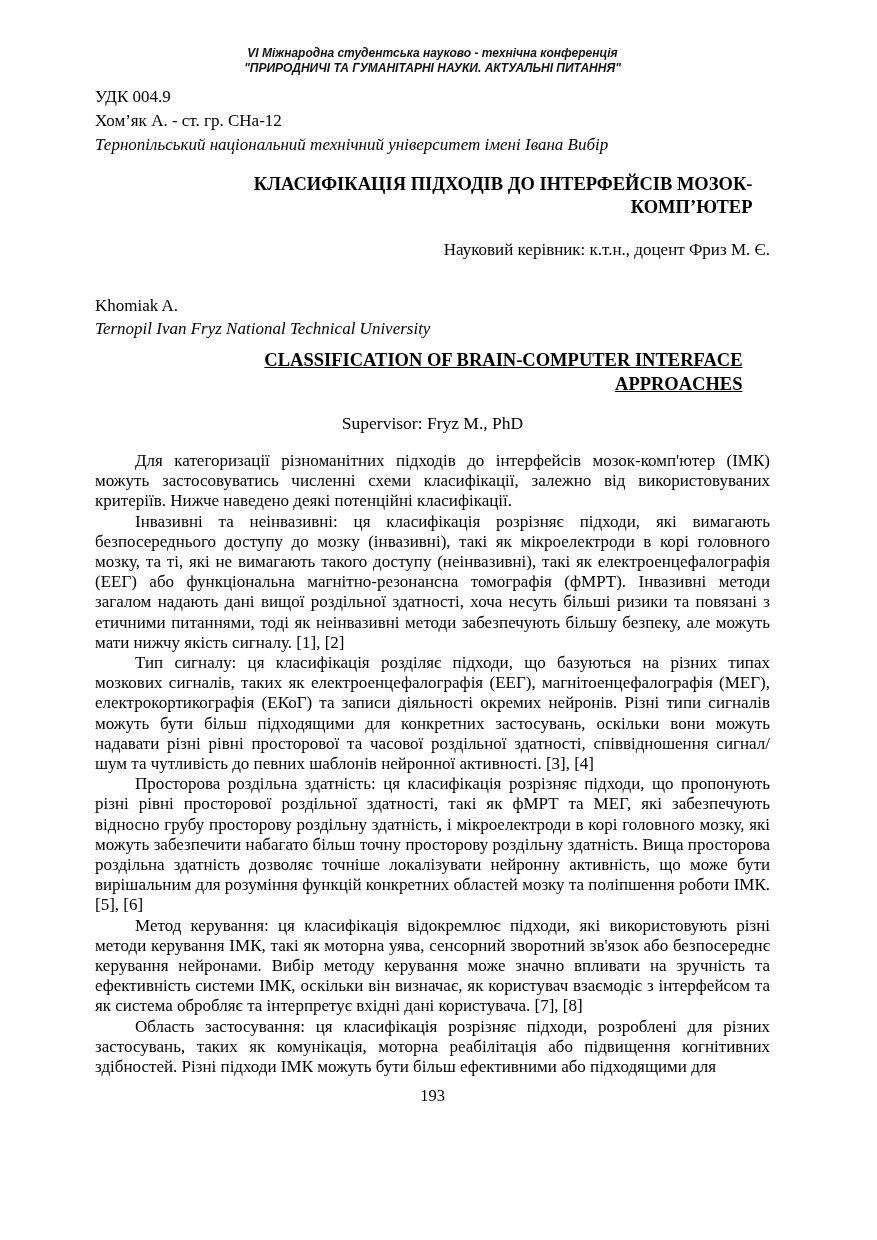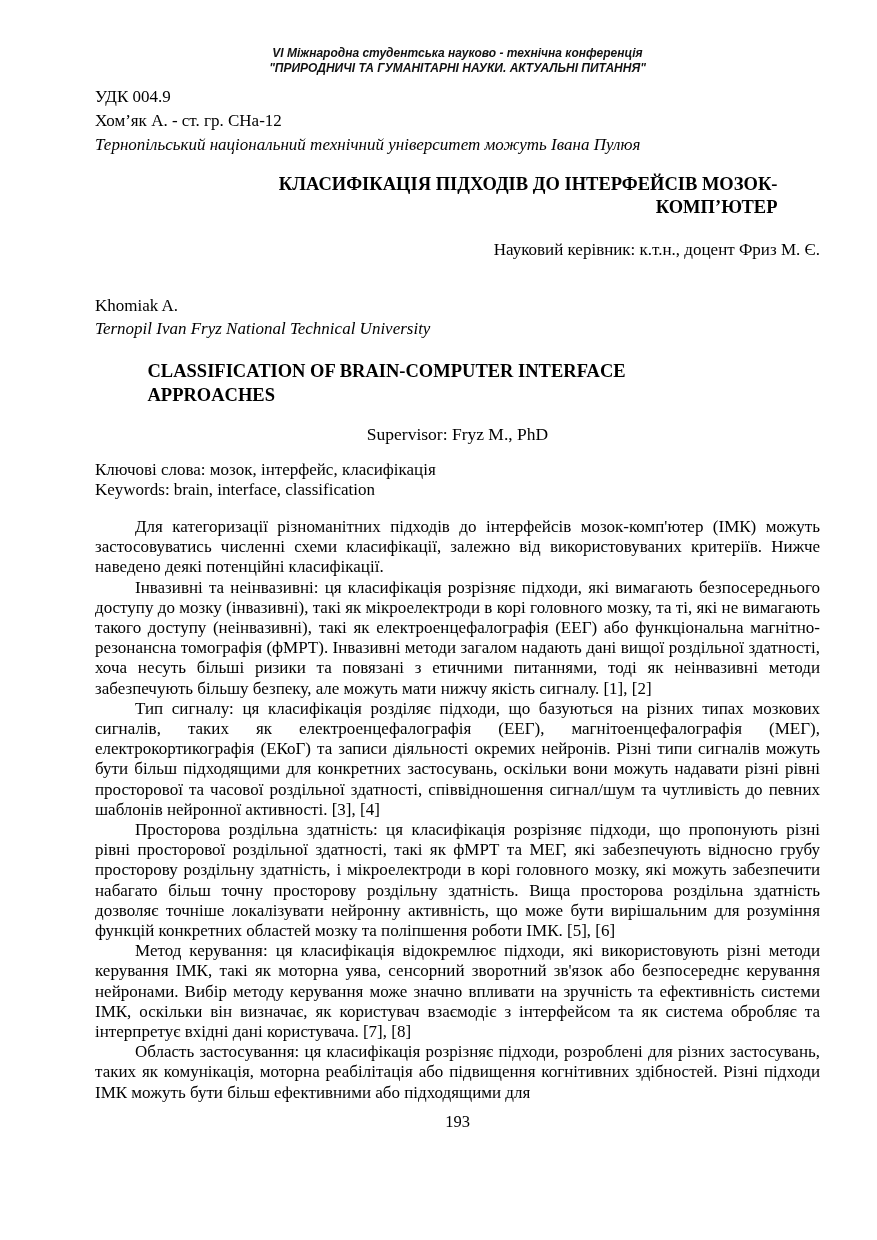--- a/index.html
+++ b/index.html
@@ -5,21 +5,21 @@
   html, body {
     margin: 0;
     padding: 0;
     background: #ffffff;
   }
   .page {
     position: relative;
     width: 877px;
     height: 1240px;
     box-sizing: border-box;
-    padding: 46px 57px 0 95px;
+    padding: 46px 107px 0 95px;
     background: #ffffff;
     color: #000000;
     font-family: "Liberation Serif", "DejaVu Serif", serif;
     overflow: hidden;
   }
   .conf-header {
     text-align: center;
     font-family: "Liberation Sans", "DejaVu Sans", sans-serif;
     font-weight: bold;
     font-style: italic;
@@ -46,26 +46,27 @@
     font-weight: bold;
     text-align: right;
   }
   .supervisor-ua {
     margin-top: 20px;
     font-size: 17px;
     line-height: 22px;
     text-align: right;
   }
   .title-en {
-    margin: 19px auto 0 auto;
+    margin: 8px auto 0 auto;
     max-width: 620px;
     font-size: 18.5px;
     line-height: 24px;
     font-weight: bold;
-    text-align: left;
+    text-align: right;
+    text-decoration: underline;
   }
   .supervisor-en {
     margin-top: 16px;
     font-size: 17.5px;
     line-height: 22px;
     text-align: center;
   }
   .keywords {
     margin-top: 15px;
     font-size: 17px;
@@ -94,21 +95,21 @@
 <div class="page">
 
   <div class="conf-header">
     <div>VI Міжнародна студентська науково - технічна конференція</div>
     <div>"ПРИРОДНИЧІ ТА ГУМАНІТАРНІ НАУКИ. АКТУАЛЬНІ ПИТАННЯ"</div>
   </div>
 
   <div class="meta-block">
     <div>УДК 004.9</div>
     <div>Хом’як А. - ст. гр. СНа-12</div>
-    <div class="italic">Тернопільський національний технічний університет можуть Івана Пулюя</div>
+    <div class="italic">Тернопільський національний технічний університет імені Івана Вибір</div>
   </div>
 
   <div class="title-ua">
     <div>КЛАСИФІКАЦІЯ ПІДХОДІВ ДО ІНТЕРФЕЙСІВ МОЗОК-</div>
     <div>КОМП’ЮТЕР</div>
   </div>
 
   <div class="supervisor-ua">Науковий керівник: к.т.н., доцент Фриз М. Є.</div>
 
   <div class="meta-block-en">
@@ -116,24 +117,20 @@
     <div class="italic">Ternopil Ivan Fryz National Technical University</div>
   </div>
 
   <div class="title-en">
     <div>CLASSIFICATION OF BRAIN-COMPUTER INTERFACE</div>
     <div>APPROACHES</div>
   </div>
 
   <div class="supervisor-en">Supervisor: Fryz M., PhD</div>
 
-  <div class="keywords">
-    <div>Ключові слова: мозок, інтерфейс, класифікація</div>
-    <div>Keywords: brain, interface, classification</div>
-  </div>
 
   <div class="body-text">
       <p class="body-para">Для категоризації різноманітних підходів до інтерфейсів мозок-комп'ютер (ІМК) можуть застосовуватись численні схеми класифікації, залежно від використовуваних критеріїв. Нижче наведено деякі потенційні класифікації.</p>
       <p class="body-para">Інвазивні та неінвазивні: ця класифікація розрізняє підходи, які вимагають безпосереднього доступу до мозку (інвазивні), такі як мікроелектроди в корі головного мозку, та ті, які не вимагають такого доступу (неінвазивні), такі як електроенцефалографія (ЕЕГ) або функціональна магнітно-резонансна томографія (фМРТ). Інвазивні методи загалом надають дані вищої роздільної здатності, хоча несуть більші ризики та повязані з етичними питаннями, тоді як неінвазивні методи забезпечують більшу безпеку, але можуть мати нижчу якість сигналу. [1], [2]</p>
       <p class="body-para">Тип сигналу: ця класифікація розділяє підходи, що базуються на різних типах мозкових сигналів, таких як електроенцефалографія (ЕЕГ), магнітоенцефалографія (МЕГ), електрокортикографія (ЕКоГ) та записи діяльності окремих нейронів. Різні типи сигналів можуть бути більш підходящими для конкретних застосувань, оскільки вони можуть надавати різні рівні просторової та часової роздільної здатності, співвідношення сигнал/шум та чутливість до певних шаблонів нейронної активності. [3], [4]</p>
       <p class="body-para">Просторова роздільна здатність: ця класифікація розрізняє підходи, що пропонують різні рівні просторової роздільної здатності, такі як фМРТ та МЕГ, які забезпечують відносно грубу просторову роздільну здатність, і мікроелектроди в корі головного мозку, які можуть забезпечити набагато більш точну просторову роздільну здатність. Вища просторова роздільна здатність дозволяє точніше локалізувати нейронну активність, що може бути вирішальним для розуміння функцій конкретних областей мозку та поліпшення роботи ІМК. [5], [6]</p>
       <p class="body-para">Метод керування: ця класифікація відокремлює підходи, які використовують різні методи керування ІМК, такі як моторна уява, сенсорний зворотний зв'язок або безпосереднє керування нейронами. Вибір методу керування може значно впливати на зручність та ефективність системи ІМК, оскільки він визначає, як користувач взаємодіє з інтерфейсом та як система обробляє та інтерпретує вхідні дані користувача. [7], [8]</p>
       <p class="body-para">Область застосування: ця класифікація розрізняє підходи, розроблені для різних застосувань, таких як комунікація, моторна реабілітація або підвищення когнітивних здібностей. Різні підходи ІМК можуть бути більш ефективними або підходящими для</p>
     </div>
 

